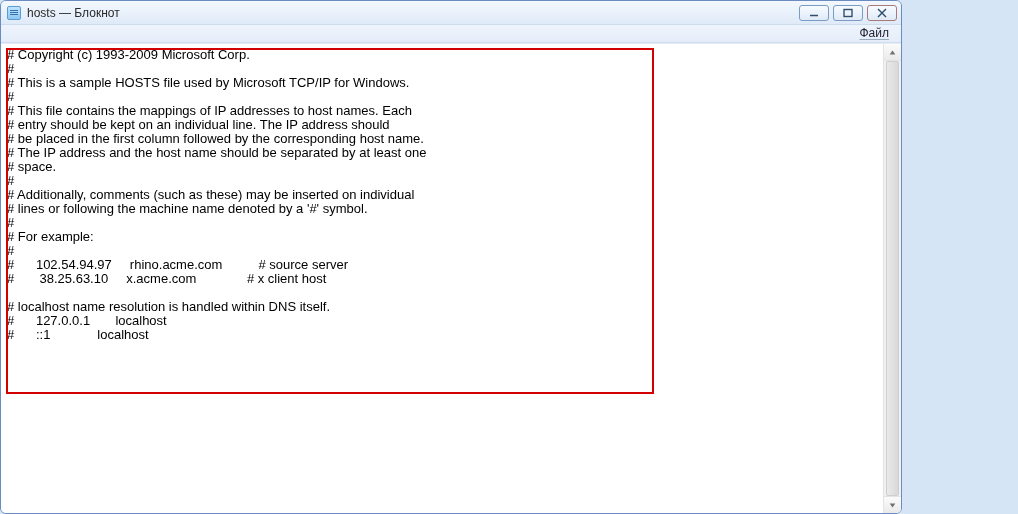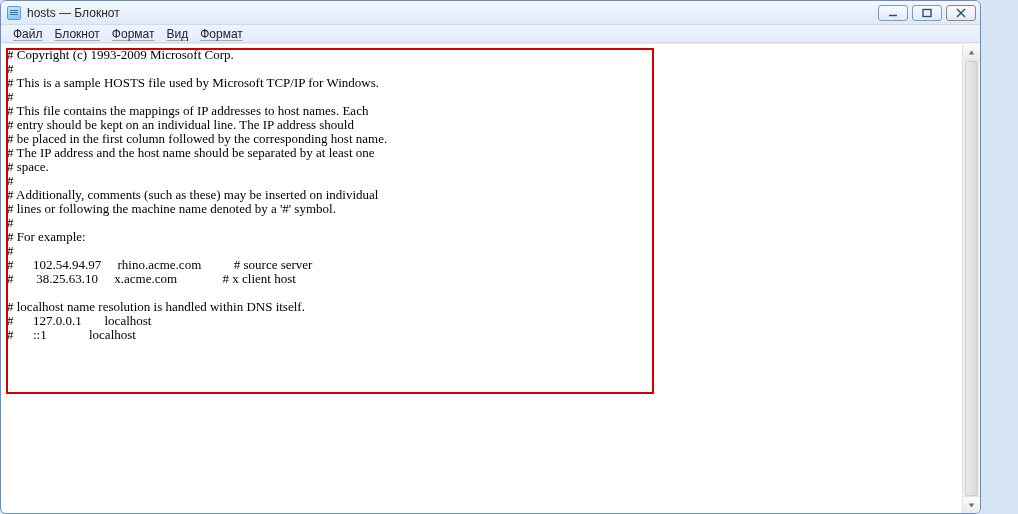--- a/index.html
+++ b/index.html
@@ -5,21 +5,21 @@
     * { margin: 0; padding: 0; box-sizing: border-box; }
     html, body {
       width: 1018px;
       height: 514px;
       font-family: "Segoe UI", Tahoma, sans-serif;
       font-size: 12px;
       overflow: hidden;
       background: #d6e5f5;
     }
     .window {
-      width: 981px;
+      width: 902px;
       height: 514px;
       background: linear-gradient(#e9f1fb, #dde9f7);
       border: 1px solid #6a8cc0;
       border-radius: 6px;
       display: flex;
       flex-direction: column;
       overflow: hidden;
     }
     .titlebar {
       height: 24px;
@@ -67,44 +67,45 @@
     }
     .win-btn svg { width: 10px; height: 10px; }
     .win-btn.close svg line,
     .win-btn svg rect,
     .win-btn svg line { stroke: #32506e; stroke-width: 1.4; fill: none; }
     .win-btn.close { border-color: #a97a7a; }
     .menubar {
       height: 18px;
       display: flex;
       align-items: flex-end;
-      gap: 0;
+      gap: 16px;
       padding: 0 6px;
       background: linear-gradient(#eef4fc, #e4edf9);
       border-bottom: 1px solid #cfdcee;
+      flex-direction: column;
     }
     .menubar span {
       padding: 1px 6px;
       color: #223;
       text-decoration: underline;
       text-decoration-color: #9ab;
       text-underline-offset: 2px;
       cursor: default;
     }
     .content-wrap {
       flex: 1;
       background: #ffffff;
       border-top: 1px solid #e6edf6;
       position: relative;
       display: flex;
     }
     .editor {
       flex: 1;
       white-space: pre;
-      font-family: Liberation Serif, serif;
+      font-family: Liberation Sans, sans-serif;
       font-size: 13px;
       line-height: 14px;
       color: #000;
       padding: 4px 2px 4px 6px;
       overflow: hidden;
     }
     .highlight-box {
       position: absolute;
       left: 5px;
       top: 4px;

